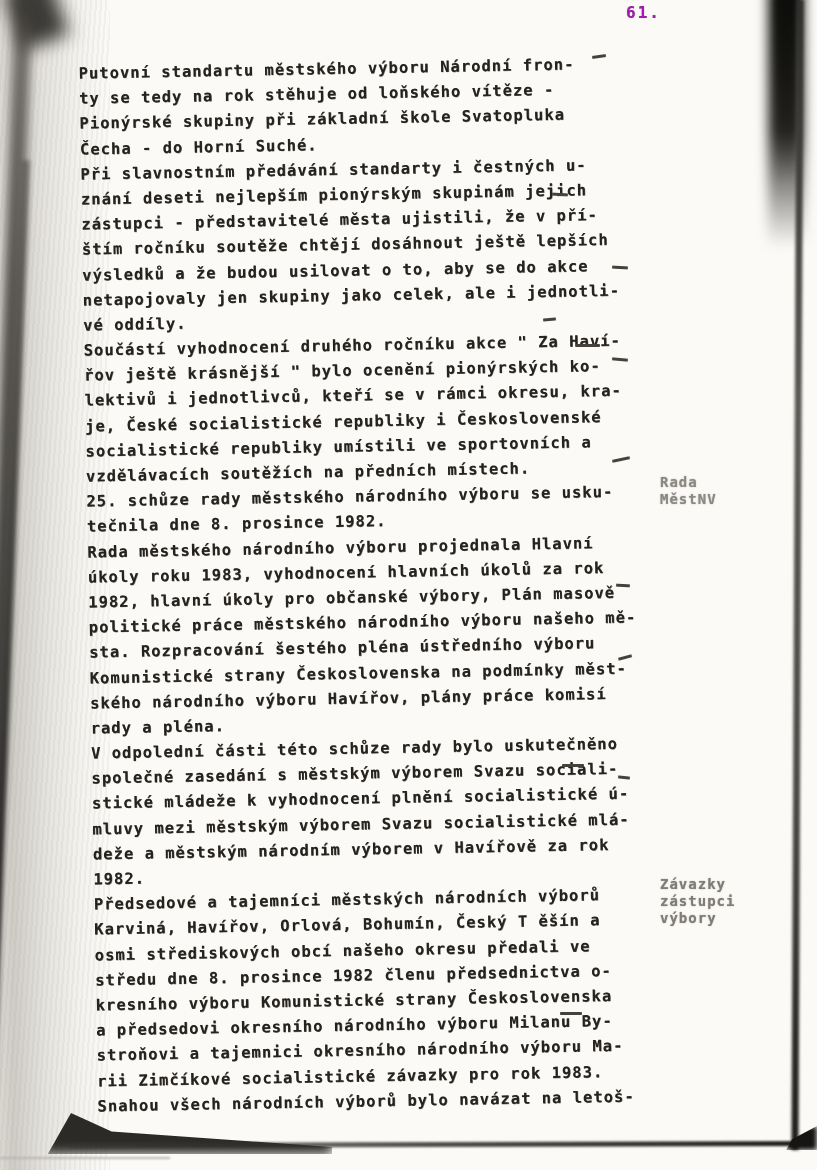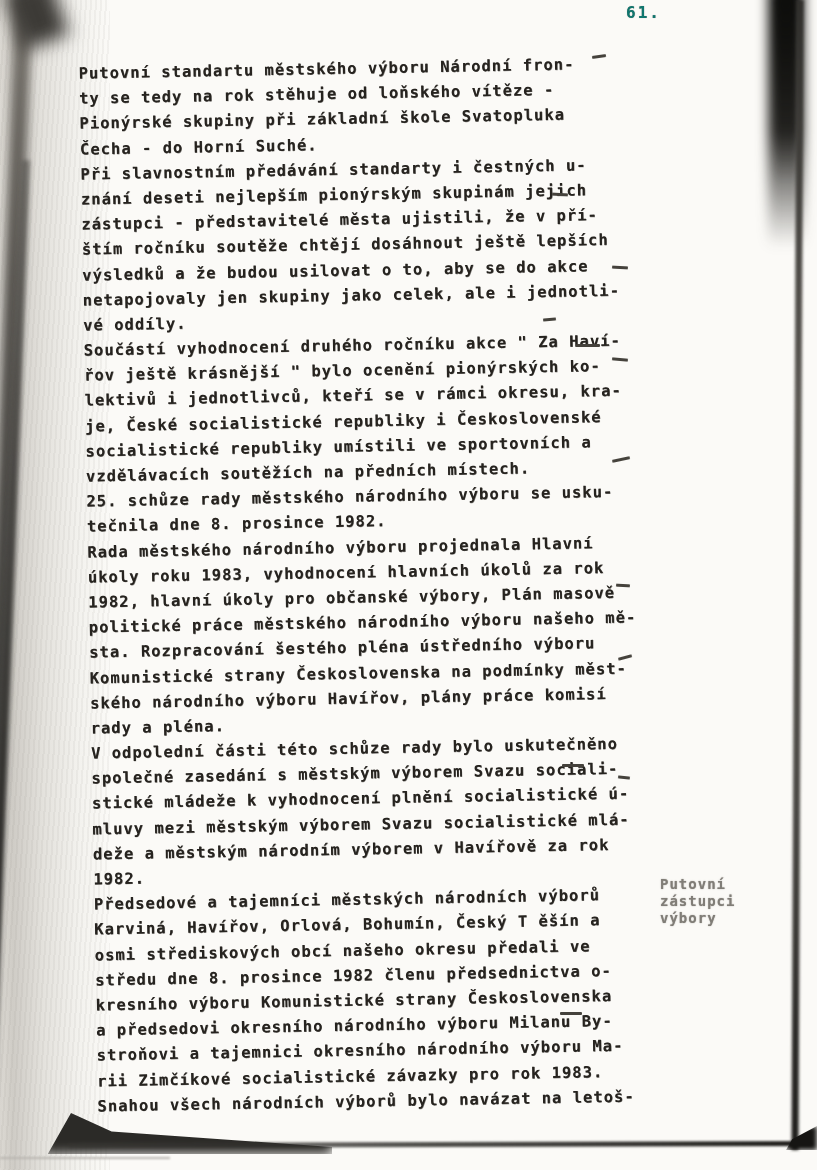--- a/index.html
+++ b/index.html
@@ -72,21 +72,21 @@
   }
   .corner-br {
     position: absolute; left: 786px; top: 1126px; width: 31px; height: 24px;
     background: #161513; filter: blur(2.5px);
     clip-path: polygon(100% 0, 100% 100%, 0 100%, 20% 55%);
   }
   
   .page-number {
     position: absolute; left: 626px; top: 3px;
     font-size: 16px; font-weight: bold; letter-spacing: 2px;
-    color: #0f766e; text-shadow: 0 0 0.7px rgba(40,38,34,.6);
+    color: #a21caf; text-shadow: 0 0 0.7px rgba(40,38,34,.6);
   }
   
   .text-block {
     position: absolute; left: 88px; top: 56px; width: 600px;
     transform: rotate(-1.05deg); transform-origin: 50% 50%;
     color: #242necessary;
     color: #26231f;
   }
   .tline {
     height: 25.2px; line-height: 25.2px;
@@ -169,22 +169,26 @@
       <div class="tline">Karviná, Havířov, Orlová, Bohumín, Český T ěšín a</div>
       <div class="tline">osmi střediskových obcí našeho okresu předali ve</div>
       <div class="tline">středu dne 8. prosince 1982 členu předsednictva o-</div>
       <div class="tline">kresního výboru Komunistické strany Československa</div>
       <div class="tline">a předsedovi okresního národního výboru Milanu By-</div>
       <div class="tline">stroňovi a tajemnici okresního národního výboru Ma-</div>
       <div class="tline">rii Zimčíkové socialistické závazky pro rok 1983.</div>
       <div class="tline">Snahou všech národních výborů bylo navázat na letoš-</div>
     </div>
 
+  <div class="margin-note n1" style="top:474px">
+    <span class="note-line">Rada</span>
+    <span class="note-line">MěstNV</span>
+  </div>
   <div class="margin-note n2" style="top:876px">
-    <span class="note-line">Putovní</span>
+    <span class="note-line">Závazky</span>
     <span class="note-line">zástupci</span>
     <span class="note-line">výbory</span>
   </div>
 
 <div class="tick" style="left: 592px; top: 55px; width: 14px; transform: rotate(-8deg);"></div>
     <div class="tick" style="left: 552px; top: 193px; width: 16px; transform: rotate(3deg);"></div>
     <div class="tick" style="left: 612px; top: 266px; width: 16px; transform: rotate(3deg);"></div>
     <div class="tick" style="left: 543px; top: 318px; width: 13px; transform: rotate(-5deg);"></div>
     <div class="tick" style="left: 576px; top: 344px; width: 24px; transform: rotate(0deg);"></div>
     <div class="tick" style="left: 612px; top: 358px; width: 16px; transform: rotate(5deg);"></div>

